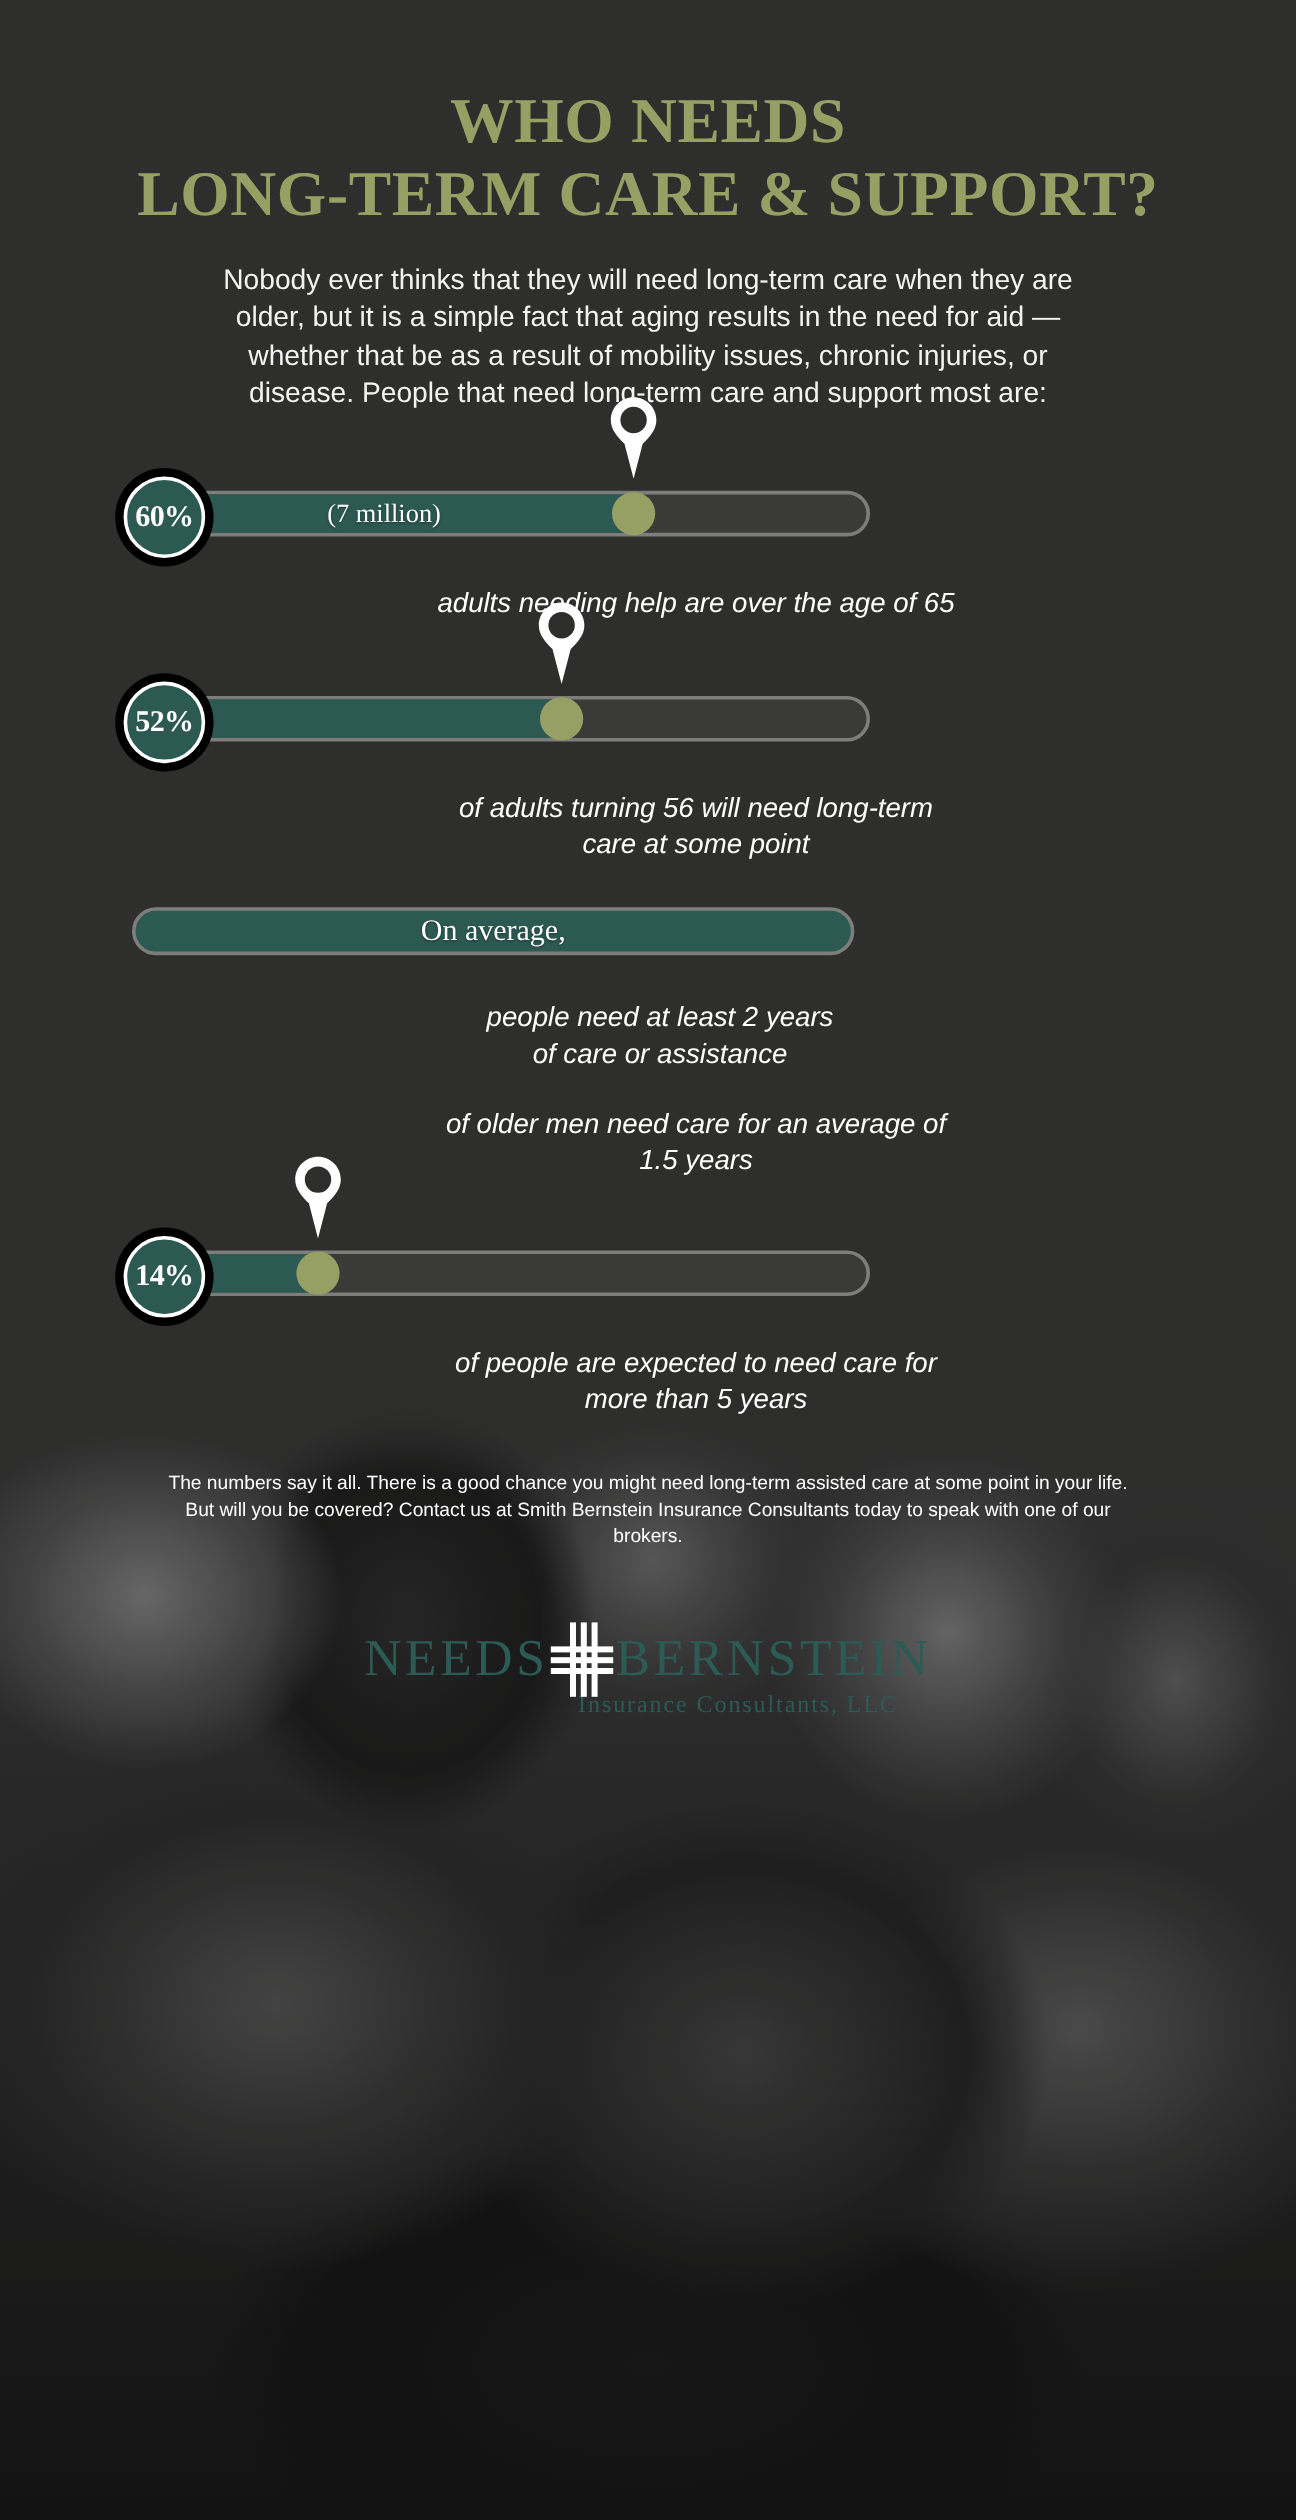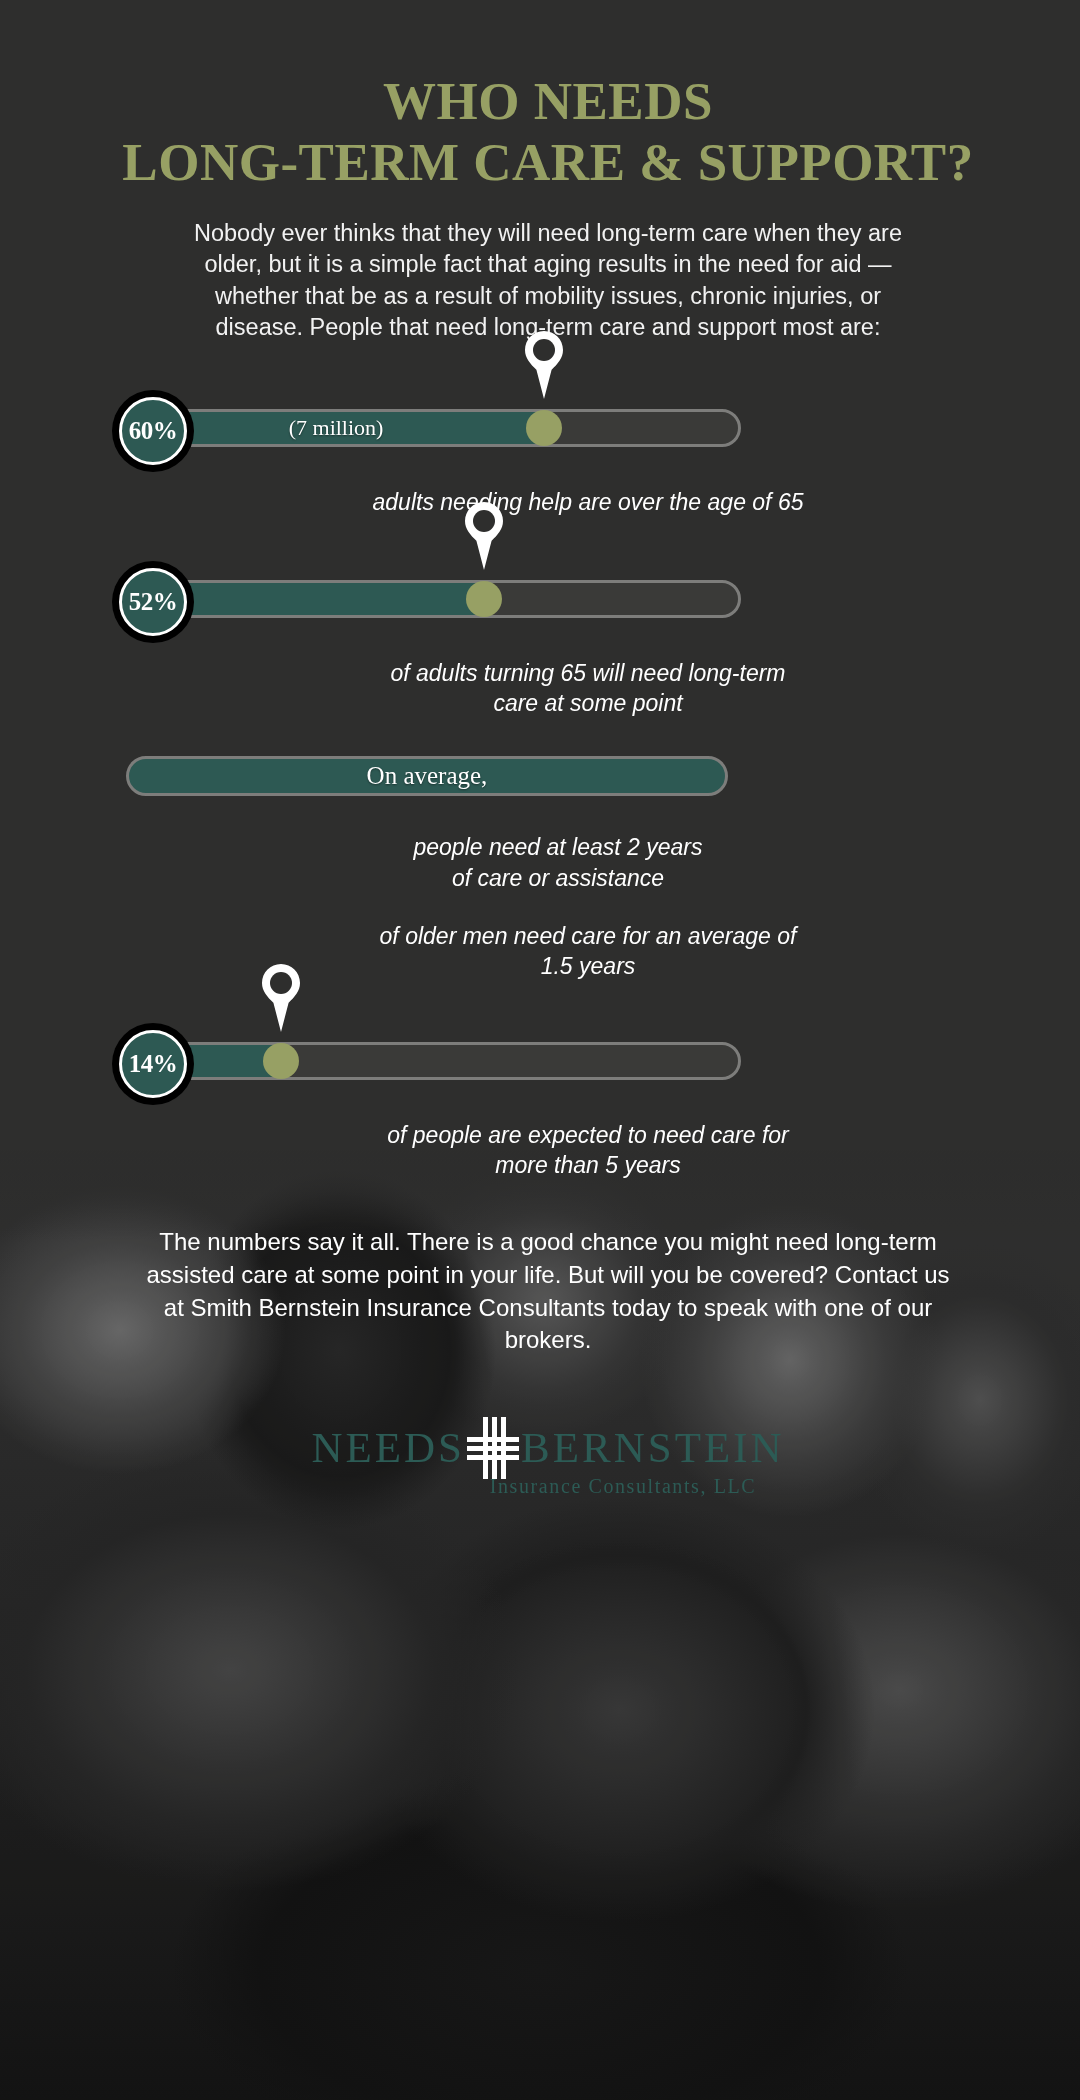--- a/index.html
+++ b/index.html
@@ -26,21 +26,21 @@
       radial-gradient(ellipse 320px 260px at 900px 540px,#514e47 0%,#2c2b28 60%,rgba(40,40,38,0) 85%),
       radial-gradient(ellipse 400px 220px at 540px 820px,#1c1b1a 0%,#161615 70%,rgba(22,22,21,0) 92%),
       linear-gradient(180deg,#2e2e2d 0%,#343331 10%,#2b2a28 45%,#1e1e1d 80%,#171717 100%);
     filter:grayscale(1) contrast(1.05);
     opacity:.95;
   }
   #photo-fade{
     position:absolute;left:0;top:1120px;width:1080px;height:120px;
     background:linear-gradient(180deg,#2e2e2d 0%,rgba(46,46,45,.55) 55%,rgba(46,46,45,0) 100%);
   }
-  #content{position:relative;z-index:5;padding-left:16px;}
+  #content{position:relative;z-index:5;}
 
   
   .title{
     font-family:"Liberation Serif",serif;
     color:#97a064;font-weight:700;text-align:center;
     letter-spacing:.5px;line-height:1.04;
   }
   .title .l1{display:block;font-size:53px;padding-top:74px;}
   .title .l2{display:block;font-size:53px;padding-top:6px;}
 
@@ -109,21 +109,21 @@
     background:#2d5953;border:3px solid #7d7d7b;border-radius:22px;
   }
   .avg-caption{
     text-align:center;color:#ffffff;font-style:italic;
     font-size:23px;line-height:1.32;margin-top:12px;padding-left:20px;
   }
 
   
   .outro{
     width:820px;margin:46px auto 12px;text-align:center;
-    color:#ffffff;font-size:24px;line-height:1.36;
+    color:#ffffff;font-size:16px;line-height:1.36;
   }
 
   
   .logo{
     margin-top:60px;display:flex;align-items:center;justify-content:center;
     flex-direction:column;
   }
   .logo-main{
     display:flex;align-items:center;justify-content:center;
     font-family:"Liberation Serif",serif;color:#2c5b55;
@@ -193,21 +193,21 @@
           <div class="pin" style="left:468px">
             <svg viewBox="0 0 48 74">
                 <path d="M24 2C13.5 2 5 10.5 5 21c0 8 5.4 14 11.4 19.8L24 70l7.6-29.2C37.6 35 43 29 43 21 43 10.5 34.5 2 24 2z" fill="#ffffff"></path>
                 <circle cx="24" cy="21" r="11" fill="#2e2e2d"></circle>
               </svg>
           </div>
           <div class="badge">
             <div class="badge-inner">52%</div>
           </div>
         </div>
-        <div class="caption narrow" style="white-space:pre-line">of adults turning 65 will need long-term
+        <div class="caption narrow" style="white-space:pre-line">of adults turning 56 will need long-term
 care at some point</div>
       </div>
 
       <div class="avg-block" style="margin-top:38px">
         <div class="avg-wrap">
           <div class="avg-track">
             <div class="bar-label avg">On average,</div>
           </div>
         </div>
         <div class="avg-caption" style="white-space:pre-line">people need at least 2 years

